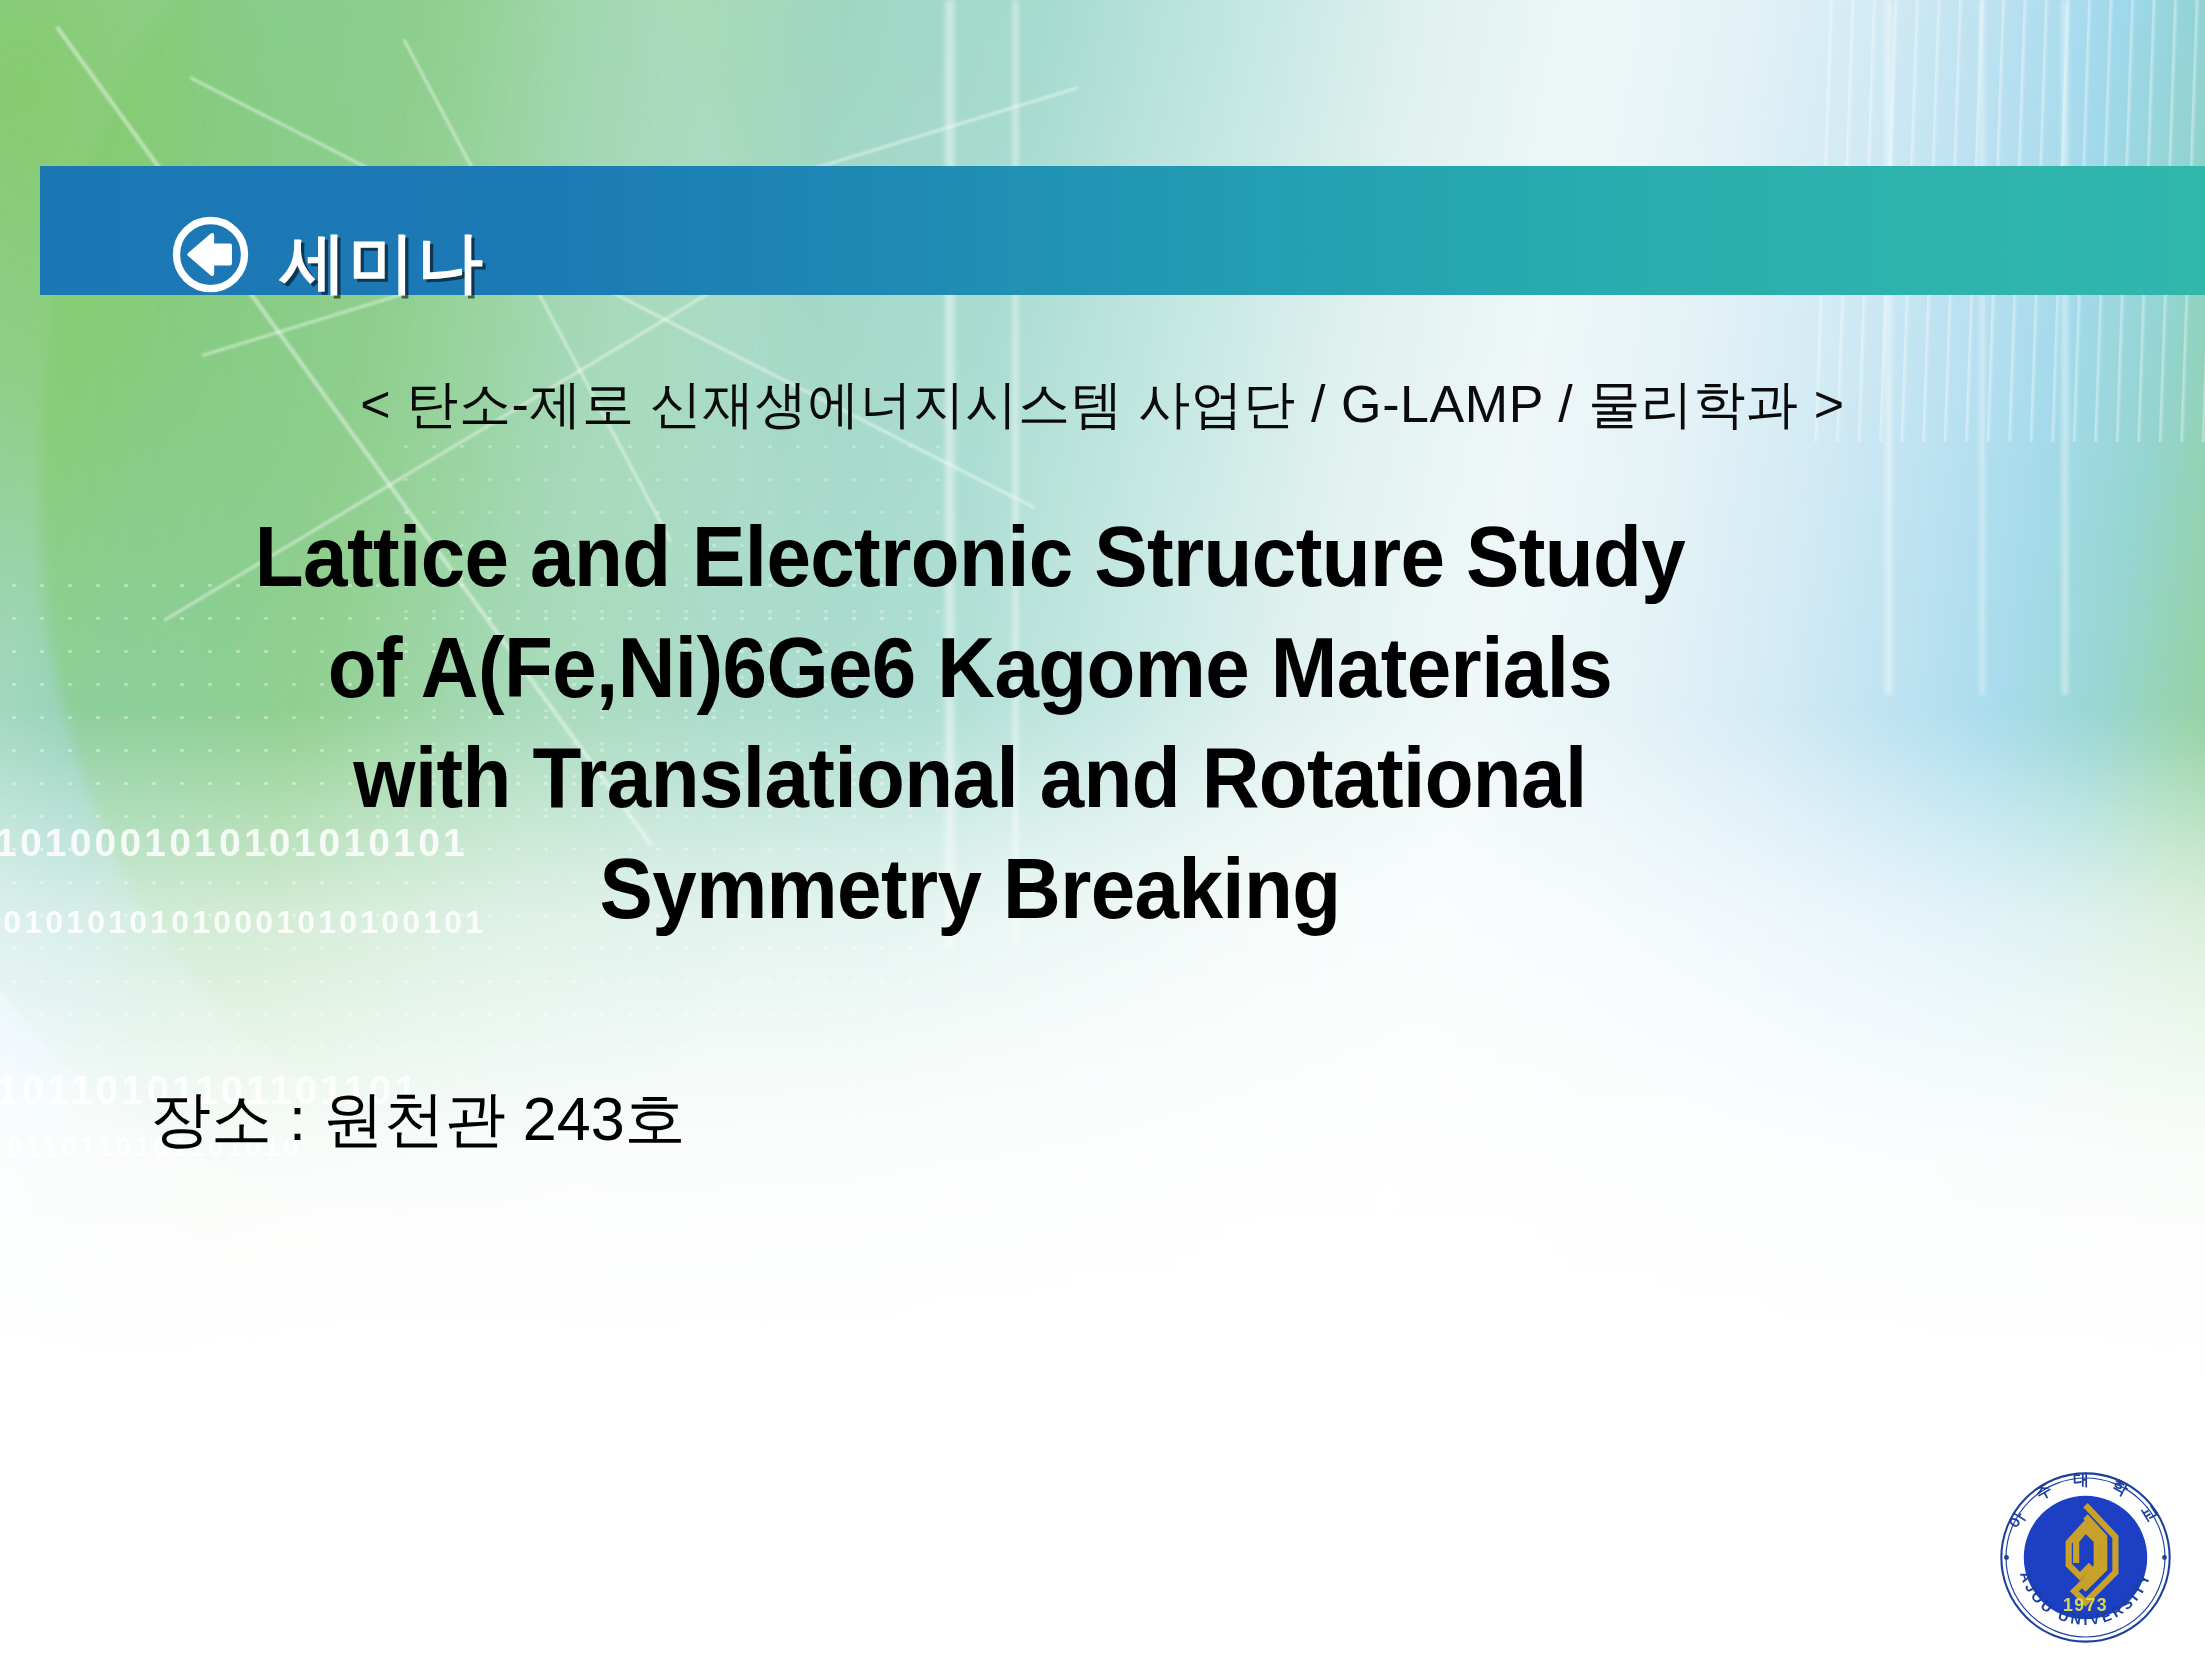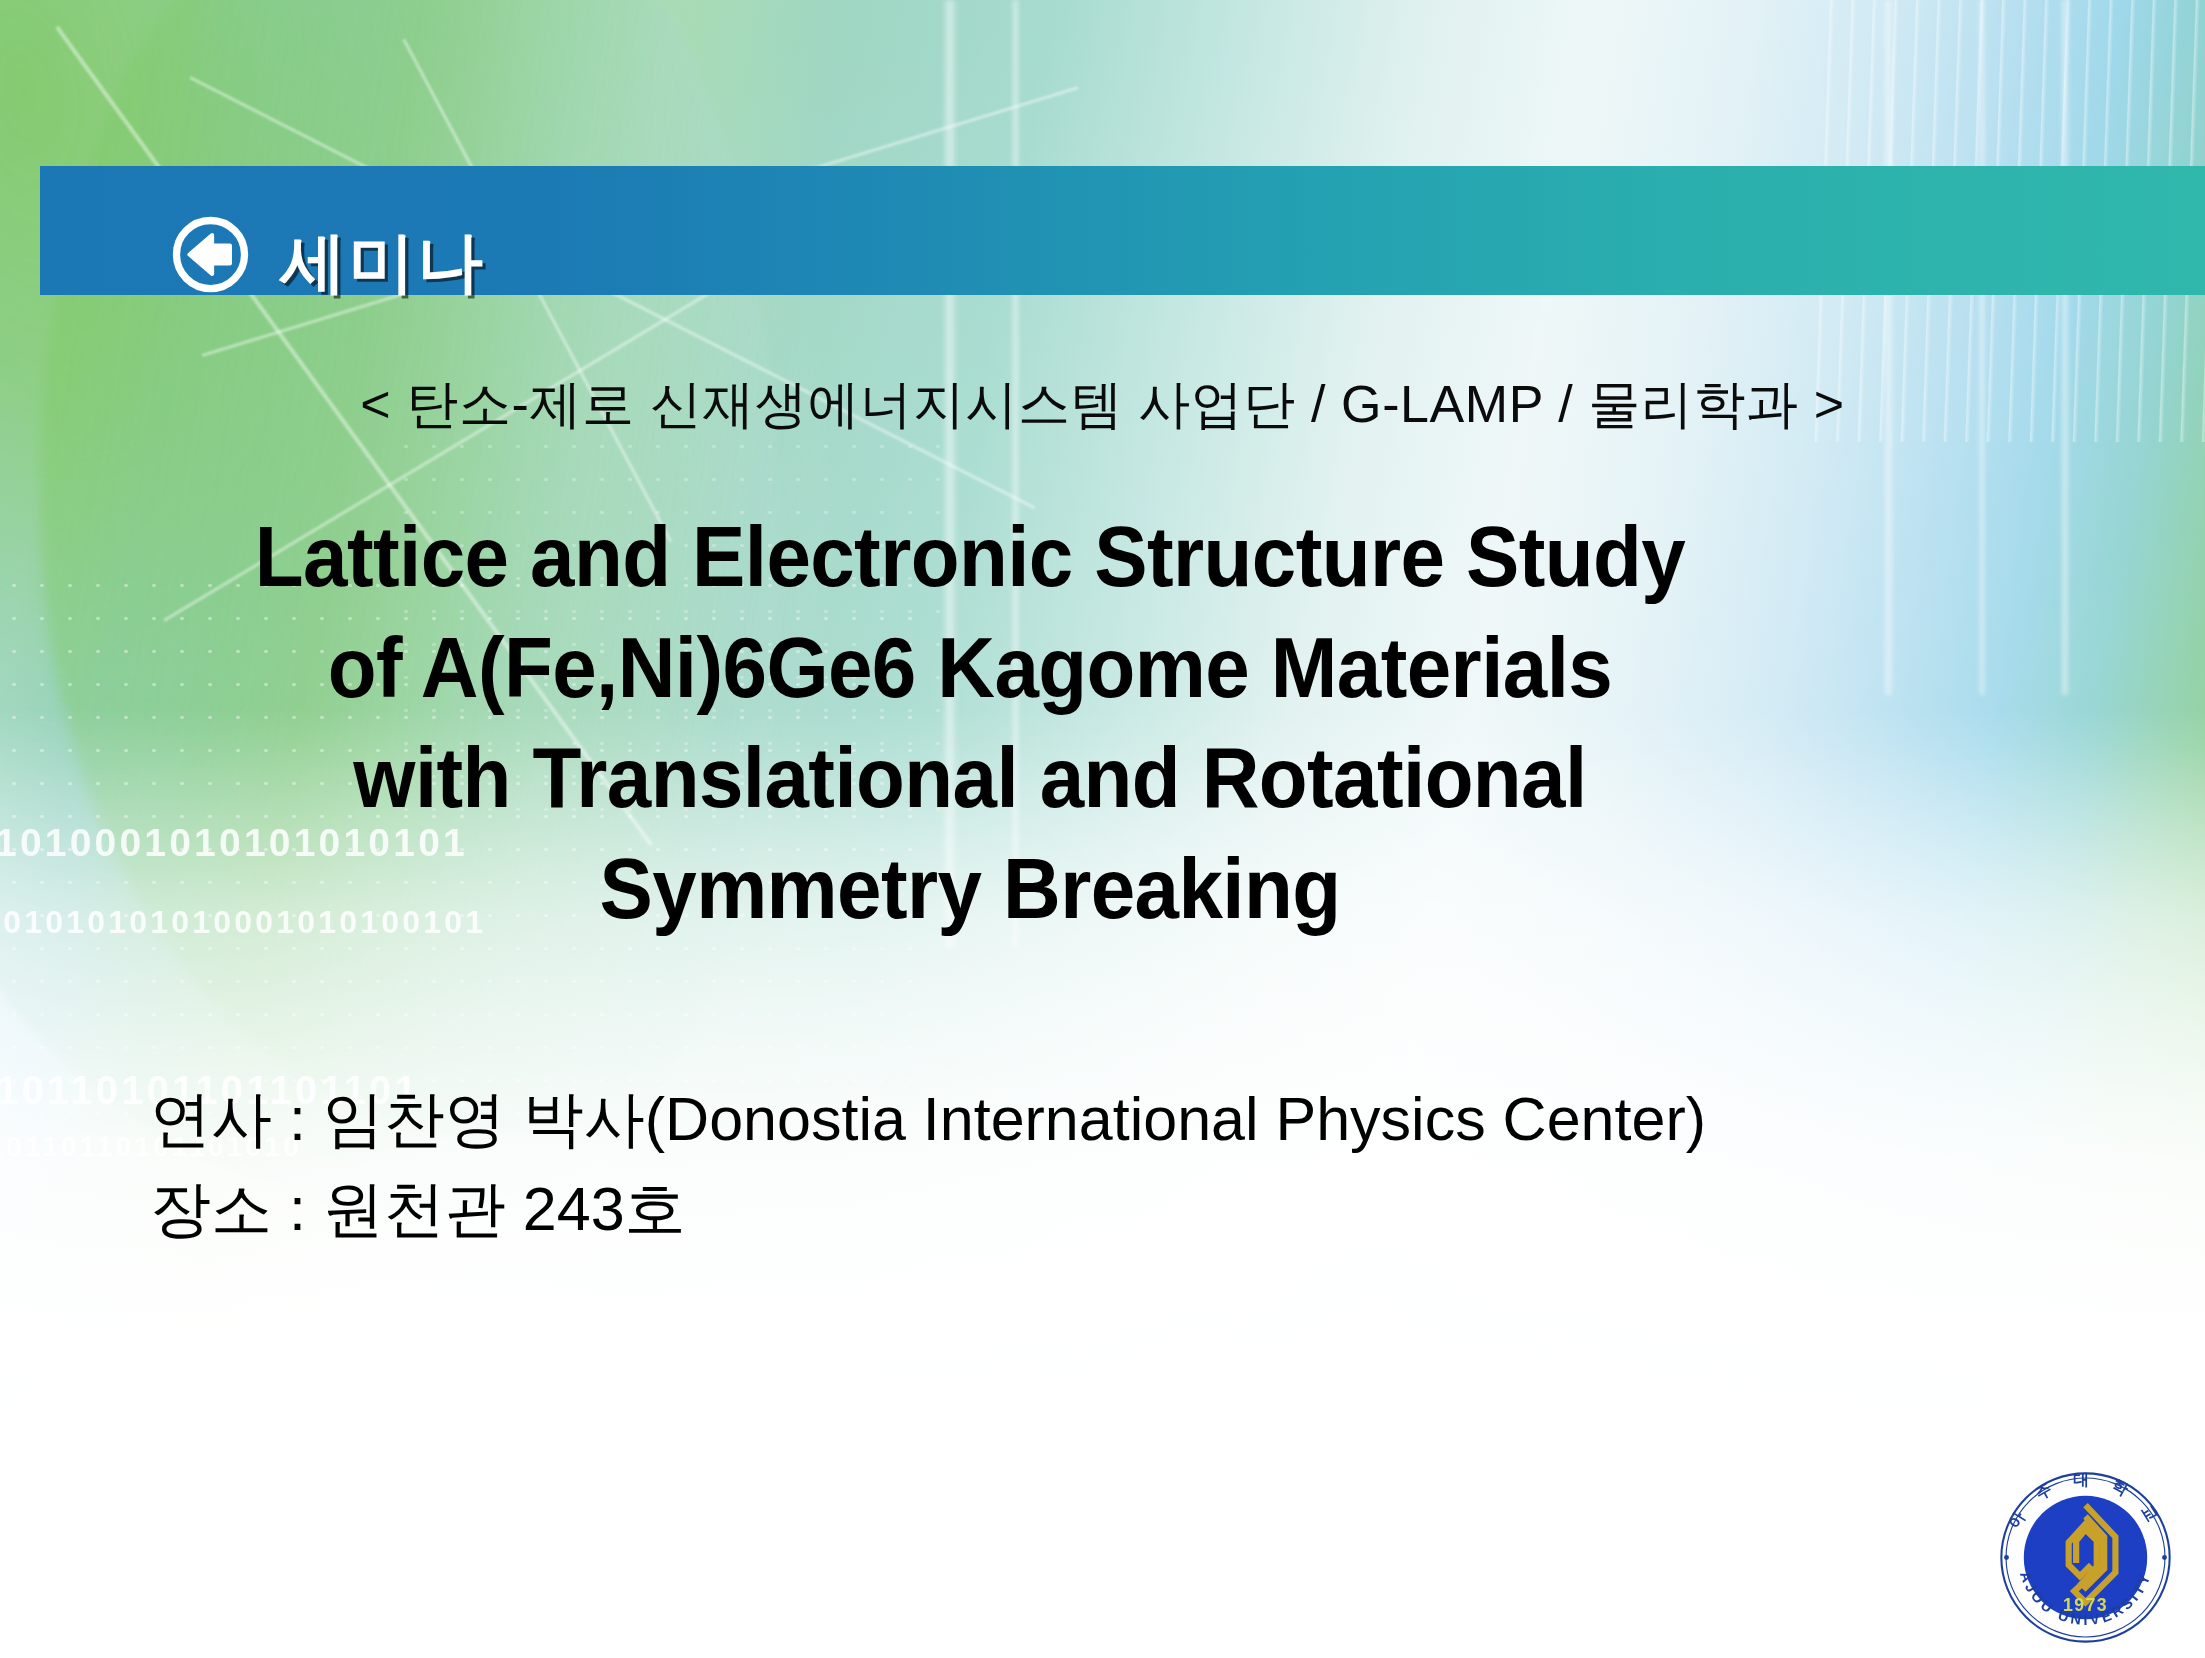--- a/index.html
+++ b/index.html
@@ -302,21 +302,20 @@
     <div class="subtitle">&lt; 탄소-제로 신재생에너지시스템 사업단 / G-LAMP / 물리학과 &gt;</div>
 
     <div class="title-block">
       <div class="title-line">Lattice and Electronic Structure Study</div>
       <div class="title-line">of A(Fe,Ni)6Ge6 Kagome Materials</div>
       <div class="title-line">with Translational and Rotational</div>
       <div class="title-line">Symmetry Breaking</div>
     </div>
 
     <div class="details">
-      <div class="detail-line">연사 : 임찬영 박사(Donostia International Physics Center)</div>
       <div class="detail-line">장소 : 원천관 243호</div>
     </div>
   </div>
 
   <svg class="logo" viewBox="0 0 200 200">
     <defs>
       <path id="arcTop" d="M 22 100 A 78 78 0 0 1 178 100" fill="none"></path>
       <path id="arcBot" d="M 28 100 A 72 72 0 0 0 172 100" fill="none"></path>
     </defs>
 

